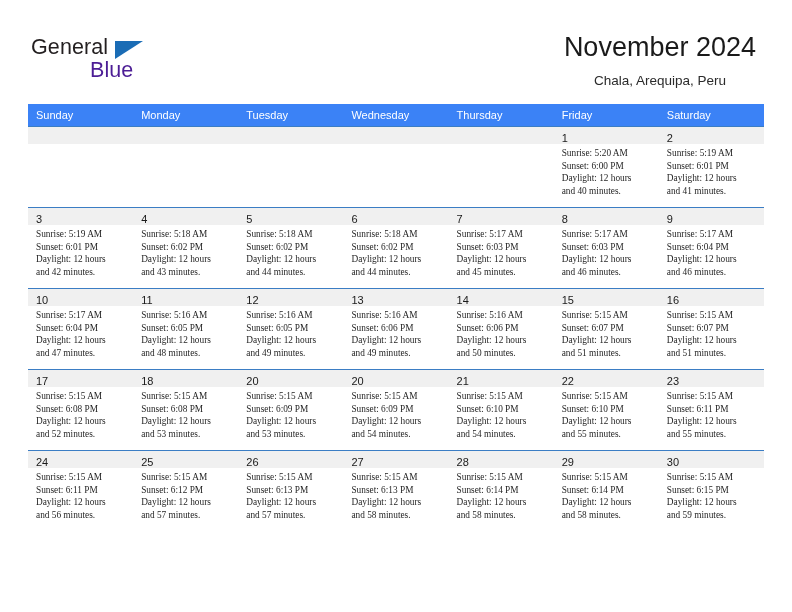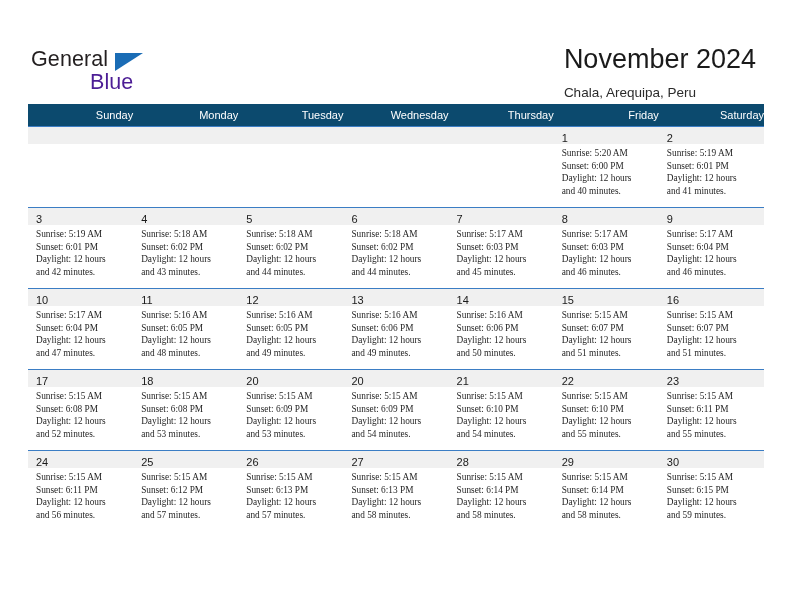--- a/index.html
+++ b/index.html
@@ -18,21 +18,21 @@
     position: relative;
     width: 792px;
     height: 612px;
     box-sizing: border-box;
   }
 
   
   .header {
     position: absolute;
     left: 0;
-    top: 12px;
+    top: 0;
     width: 792px;
     height: 100px;
   }
   .brand {
     position: absolute;
     left: 31px;
     top: 34px;
     width: 180px;
     height: 52px;
   }
@@ -63,21 +63,21 @@
     color: #4c1d95;
     letter-spacing: 0.1px;
     line-height: 26px;
     white-space: nowrap;
   }
 
   .title-block {
     position: absolute;
     right: 36px;
     top: 31px;
-    text-align: left;
+    text-align: center;
   }
   .cal-title {
     font-size: 27px;
     font-weight: normal;
     color: #1a1a1a;
     line-height: 33px;
     white-space: nowrap;
   }
   .cal-subtitle {
     font-size: 13.5px;
@@ -90,25 +90,25 @@
   
   .calendar {
     position: absolute;
     left: 28px;
     top: 104px;
     width: 736px;
     border-collapse: collapse;
     table-layout: fixed;
   }
   .calendar th {
-    background: #0c4a6e;
+    background: #3b82f6;
     color: #ffffff;
     font-size: 11px;
     font-weight: normal;
-    text-align: right;
+    text-align: left;
     padding: 5px 0 5px 8px;
     height: 11px;
     border: none;
   }
   .calendar td {
     width: 105.14px;
     height: 80px;
     vertical-align: top;
     padding: 0;
     border-top: 1.3px solid #3b7dc4;

